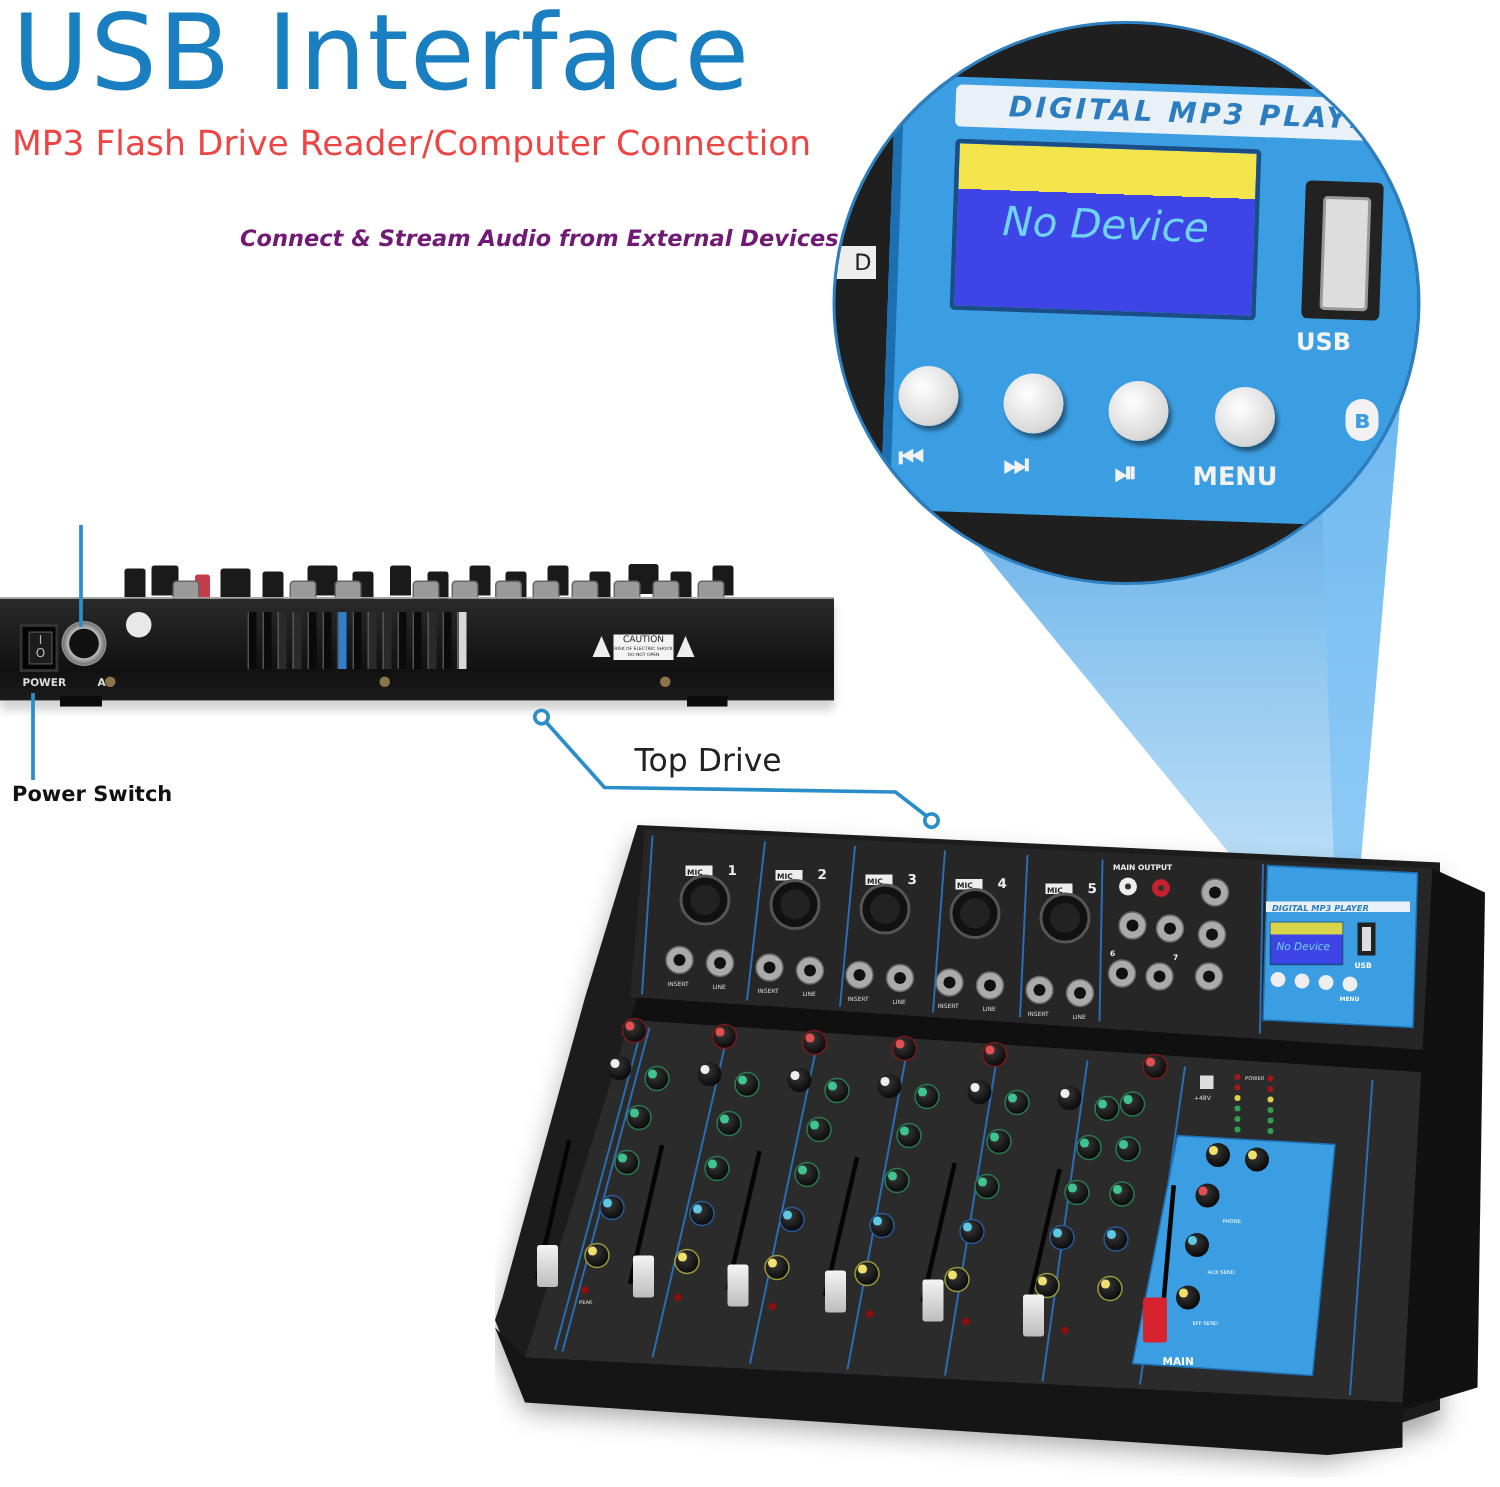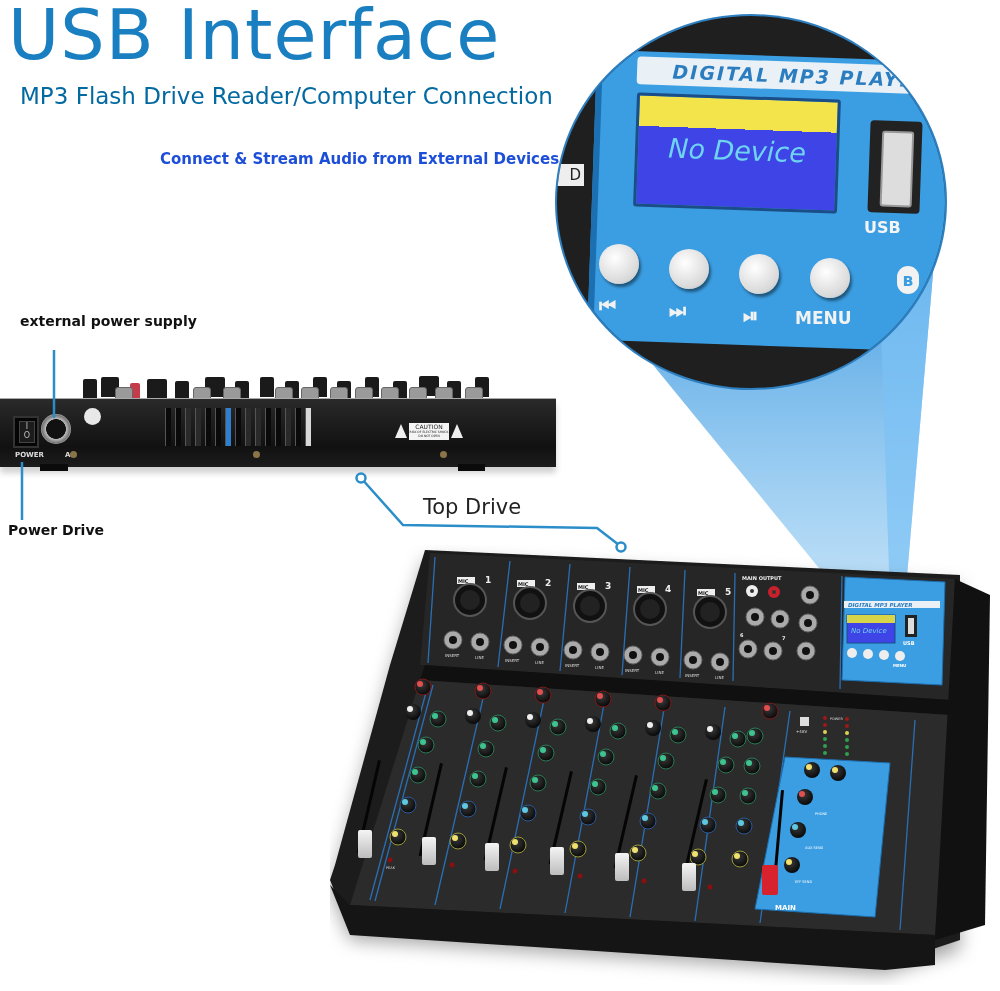--- a/index.html
+++ b/index.html
@@ -1,20 +1,20 @@
 <!DOCTYPE html>
 <html><head>
 <meta charset="utf-8">
 <style>
   html, body { margin:0; padding:0; }
   body { width:1000px; height:991px; background:#ffffff; position:relative; overflow:hidden; font-family:"DejaVu Sans", sans-serif; }
   .abs { position:absolute; }
   #title { left:8px; top:-6px; font-size:70px; color:#1a7fc1; font-family:"DejaVu Sans", sans-serif; letter-spacing:1px; white-space:nowrap; font-weight:normal; }
-  #subtitle { left:20px; top:83px; font-size:23px; color:#0369a1; white-space:nowrap; font-family:"DejaVu Sans", sans-serif; }
-  #tagline { left:160px; top:150px; font-size:15px; font-weight:bold; color:#1d4ed8; white-space:nowrap; }
+  #subtitle { left:8px; top:83px; font-size:23px; color:#ef4444; white-space:nowrap; font-family:"DejaVu Sans", sans-serif; }
+  #tagline { left:160px; top:150px; font-size:15px; font-style:italic; font-weight:bold; color:#701a75; white-space:nowrap; }
   .callout { font-size:14px; font-weight:bold; color:#111; line-height:20px; white-space:nowrap; }
   #topview { left:423px; top:495px; font-size:21px; color:#222; }
 
   
   #beam { left:0; top:0; width:1000px; height:991px; pointer-events:none; }
   #mag { left:557px; top:16px; width:388px; height:372px; border-radius:50%; overflow:hidden; background:#1f1f1f; box-shadow:0 0 0 2px #2d7fc0; }
   #mag-panel { left:35px; top:40px; width:360px; height:290px; background:#3b9ee2; transform:rotate(2deg); border-left:6px solid #1c6fb0; }
   #mag-banner { left:42px; top:26px; width:330px; height:28px; background:#e9f1f7; border-radius:4px; transform:rotate(2deg); color:#2b7dc0; font-style:italic; font-size:19px; letter-spacing:2px; text-align:center; line-height:28px; font-weight:bold; }
   #mag-lcd { left:40px; top:60px; width:198px; height:108px; background:linear-gradient(#f2e44a 0 28%, #3e44e6 28% 100%); border:3px solid #1b4d87; border-radius:3px; transform:rotate(2deg); }
   #mag-lcd-text { left:0; top:36px; width:100%; text-align:center; color:#6fd4f0; font-style:italic; font-size:27px; }
@@ -88,23 +88,22 @@
     <div id="mag-bt" class="abs">ʙ</div>
 
     <div class="abs mag-ico" style="left:4px;top:258px;">⏮</div>
     <div class="abs mag-ico" style="left:74px;top:263px;">⏭</div>
     <div class="abs mag-ico" style="left:148px;top:268px;">⏯</div>
     <div class="abs mag-ico" style="left:200px;top:272px;font-size:17px;">MENU</div>
   </div>
 </div>
 
 <div class="abs callout" style="left:20px;top:311px;">
-  <div>external power supply</div>
 </div>
-<div class="abs callout" style="left:8px;top:520px;">Power Drive</div>
+<div class="abs callout" style="left:8px;top:520px;">Power Switch</div>
 
 <div id="back-knobs" class="abs">
   <div class="bknob" style="left:8px;top:4px;"></div>
   <div class="bknob" style="left:26px;top:2px;width:18px;"></div>
   <div class="bknob" style="left:55px;top:8px;background:#c43b4a;width:10px;"></div>
   <div class="bknob" style="left:72px;top:4px;width:20px;"></div>
   <div class="bknob" style="left:100px;top:6px;"></div>
   <div class="bknob" style="left:130px;top:2px;width:20px;"></div>
   <div class="bknob" style="left:160px;top:6px;"></div>
   <div class="bknob" style="left:185px;top:2px;"></div>

